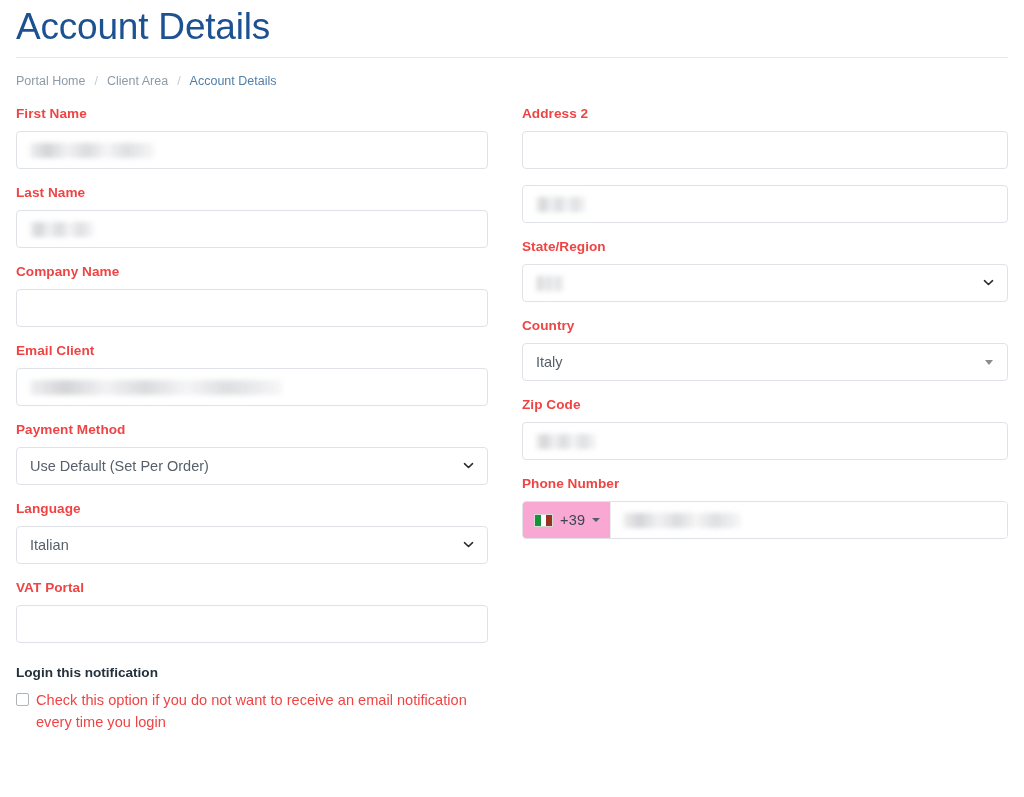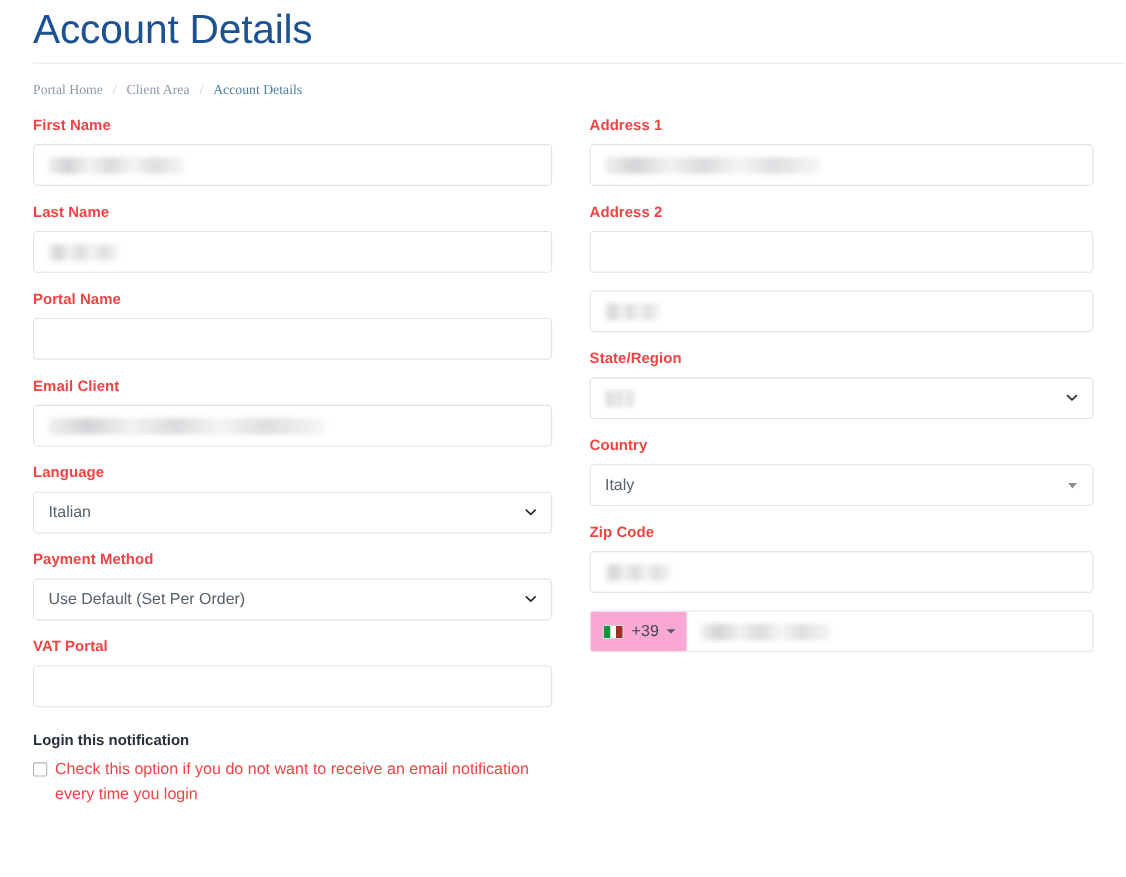--- a/index.html
+++ b/index.html
@@ -3,40 +3,39 @@
 <meta charset="utf-8">
 <style>
   * { box-sizing: border-box; }
   html, body {
     margin: 0; padding: 0;
     width: 1024px; height: 797px;
     background: #ffffff;
     font-family: "Liberation Sans", sans-serif;
     -webkit-font-smoothing: antialiased;
   }
-  .page { position: relative; width: 1024px; height: 797px; overflow: hidden; padding: 0 30px; }
+  .page { position: relative; width: 1024px; height: 797px; overflow: hidden; padding: 0 16px; }
 
   
   .page-title {
     font-size: 37px;
     font-weight: 400;
     color: #1c5291;
     letter-spacing: -0.2px;
     margin: 2px 0 0 0;
     padding: 4px 0 10px 0;
     line-height: 1.12;
   }
   .title-rule { height: 1px; background: #e6e9ec; width: 992px; margin: 0 0 0 0; }
 
   .breadcrumb {
     display: flex; align-items: center;
     font-size: 12.5px;
     padding: 12px 0 0 0;
     height: 34px;
-    font-family: Liberation Serif, serif;
   }
   .crumb { color: #8d9ba8; text-decoration: none; }
   .crumb.current { color: #4f7fa8; }
   .crumb-sep { color: #c5ccd3; margin: 0 9px; }
 
   
   .form-grid {
     display: grid;
     grid-template-columns: 472px 1fr;
     column-gap: 34px;
@@ -218,78 +217,72 @@
       </div>
 
       <div class="field">
         <label class="field-label">Last Name</label>
         <div class="control">
           <span class="redact r-last"></span>
         </div>
       </div>
 
       <div class="field">
-        <label class="field-label">Portal Name</label>
+        <label class="field-label">Company Name</label>
         <div class="control"></div>
       </div>
 
       <div class="field">
         <label class="field-label">Email Client</label>
         <div class="control">
           <span class="redact r-email"></span>
+        </div>
+      </div>
+
+      <div class="field">
+        <label class="field-label">Payment Method</label>
+        <div class="control select">
+          <span>Use Default (Set Per Order)</span>
+          <span class="chevron">
+            <svg viewBox="0 0 12 12" width="11" height="11" aria-hidden="true">
+              <path d="M1.6 4 L6 8.2 L10.4 4" fill="none" stroke="#2b2b2b" stroke-width="1.7" stroke-linecap="round" stroke-linejoin="round"></path>
+            </svg>
+          </span>
         </div>
       </div>
 
       <div class="field">
         <label class="field-label">Language</label>
         <div class="control select">
           <span>Italian</span>
           <span class="chevron">
             <svg viewBox="0 0 12 12" width="11" height="11" aria-hidden="true">
               <path d="M1.6 4 L6 8.2 L10.4 4" fill="none" stroke="#2b2b2b" stroke-width="1.7" stroke-linecap="round" stroke-linejoin="round"></path>
             </svg>
           </span>
         </div>
       </div>
 
       <div class="field">
-        <label class="field-label">Payment Method</label>
-        <div class="control select">
-          <span>Use Default (Set Per Order)</span>
-          <span class="chevron">
-            <svg viewBox="0 0 12 12" width="11" height="11" aria-hidden="true">
-              <path d="M1.6 4 L6 8.2 L10.4 4" fill="none" stroke="#2b2b2b" stroke-width="1.7" stroke-linecap="round" stroke-linejoin="round"></path>
-            </svg>
-          </span>
-        </div>
-      </div>
-
-      <div class="field">
         <label class="field-label">VAT Portal</label>
         <div class="control"></div>
       </div>
 
       <div class="notify-block">
         <div class="notify-title">Login this notification</div>
         <div class="notify-row">
           <input type="checkbox" class="cb" style="">
           <span class="notify-text">Check this option if you do not want to receive an email notification every time you login</span>
         </div>
       </div>
 
     </div>
 
     <div class="col">
 
-      <div class="field">
-        <label class="field-label">Address 1</label>
-        <div class="control">
-          <span class="redact r-addr1"></span>
-        </div>
-      </div>
 
       <div class="field">
         <label class="field-label">Address 2</label>
         <div class="control"></div>
       </div>
 
       <div class="field">
         <div class="control">
           <span class="redact r-city"></span>
         </div>
@@ -316,20 +309,21 @@
       </div>
 
       <div class="field">
         <label class="field-label">Zip Code</label>
         <div class="control">
           <span class="redact r-zip"></span>
         </div>
       </div>
 
       <div class="field">
+        <label class="field-label">Phone Number</label>
         <div class="phone-group">
           <div class="phone-flagbox">
             <span class="flag-it">
               <i class="g"></i>
                 <i class="w"></i>
                 <i class="r"></i>
             </span>
             <span class="dial-code">+39</span>
             <span class="mini-caret"></span>
           </div>

